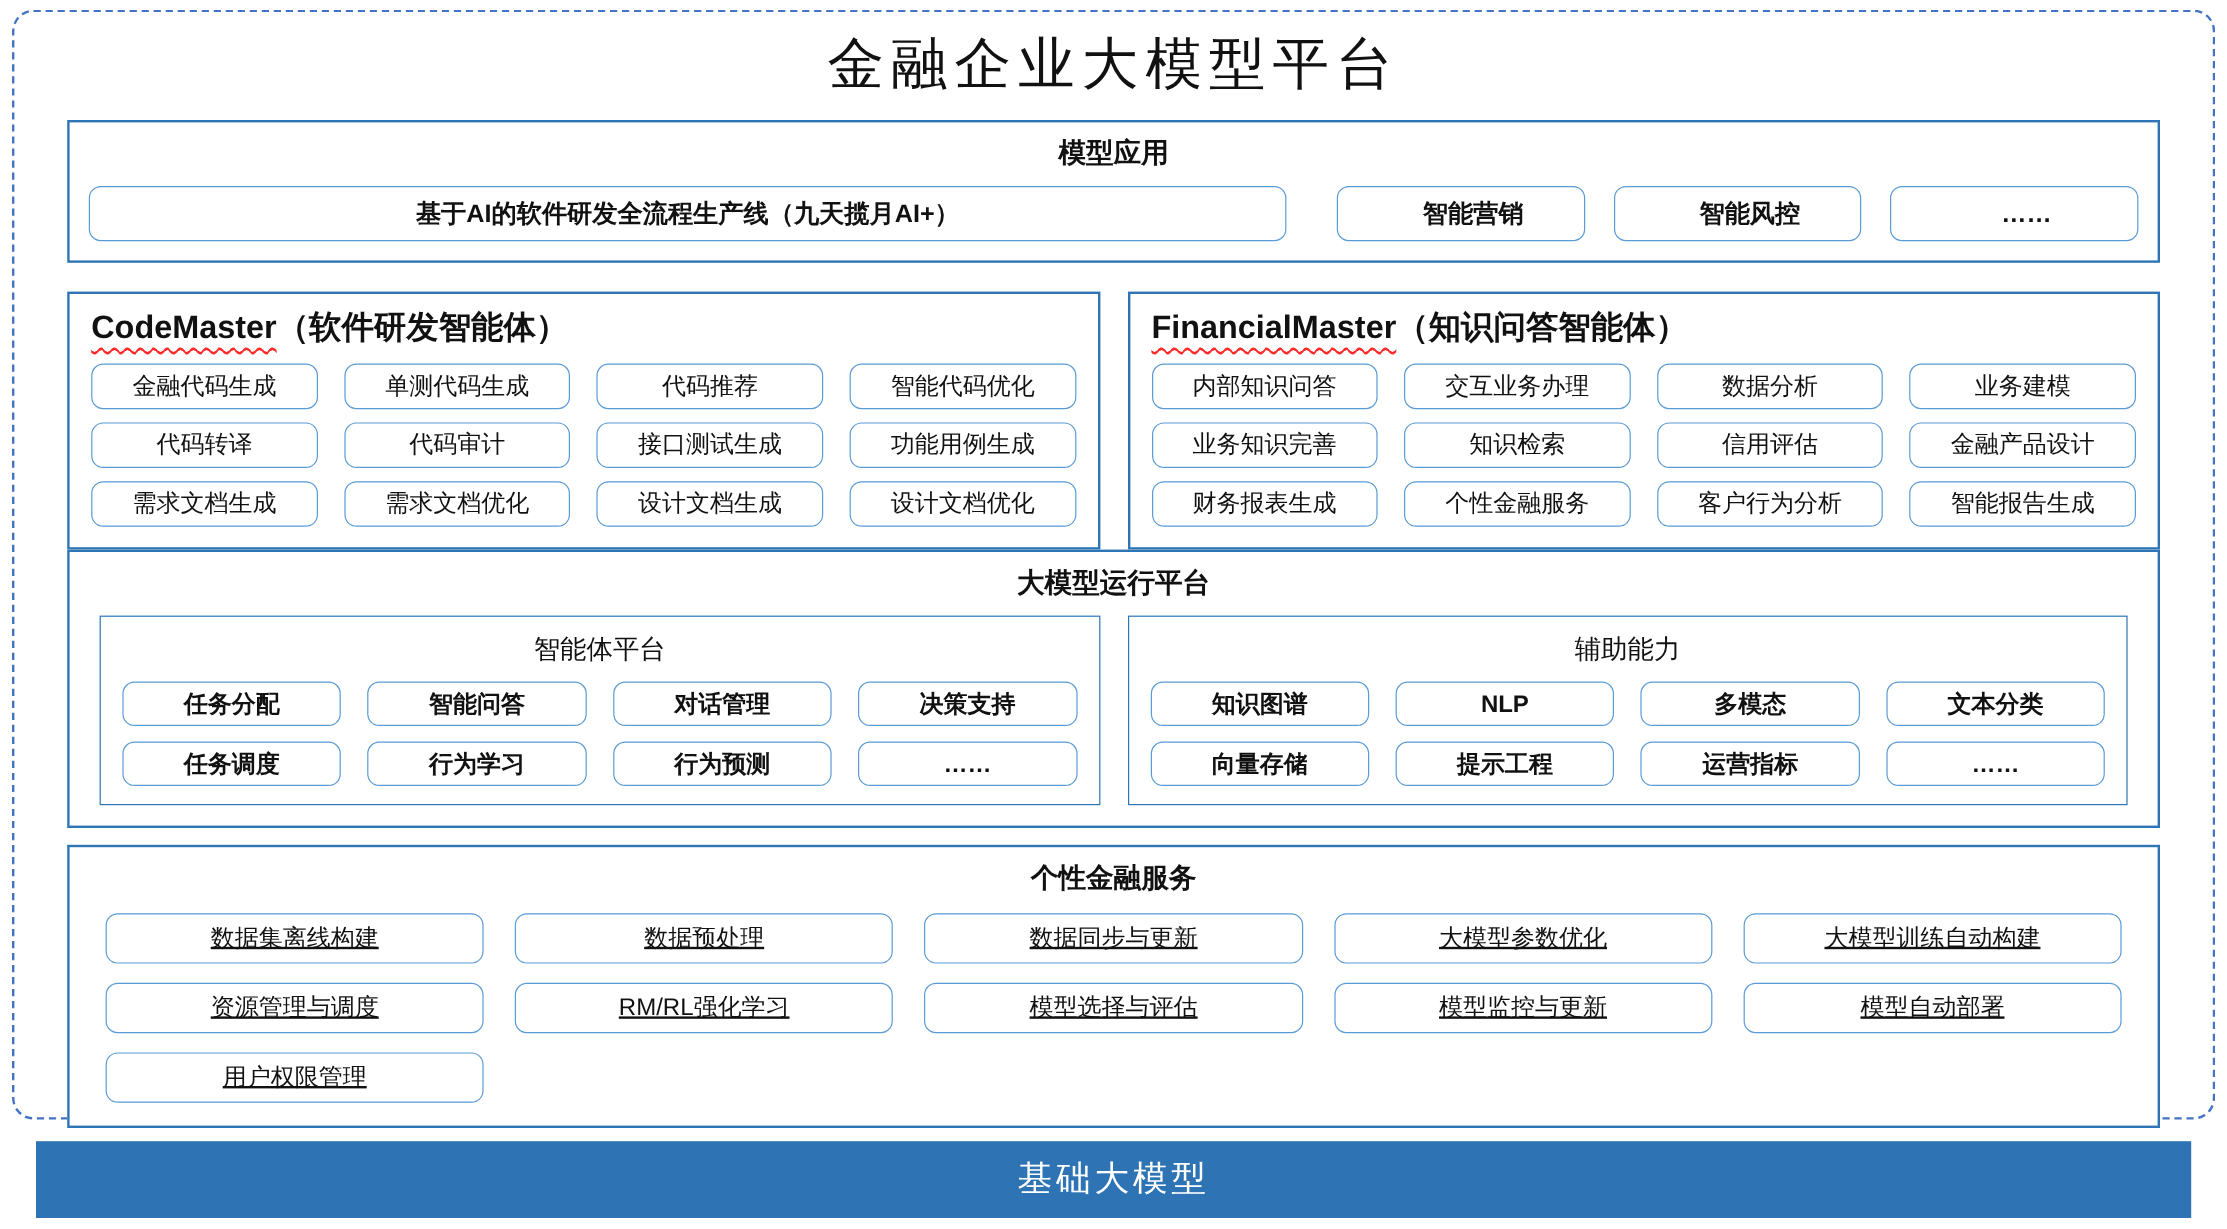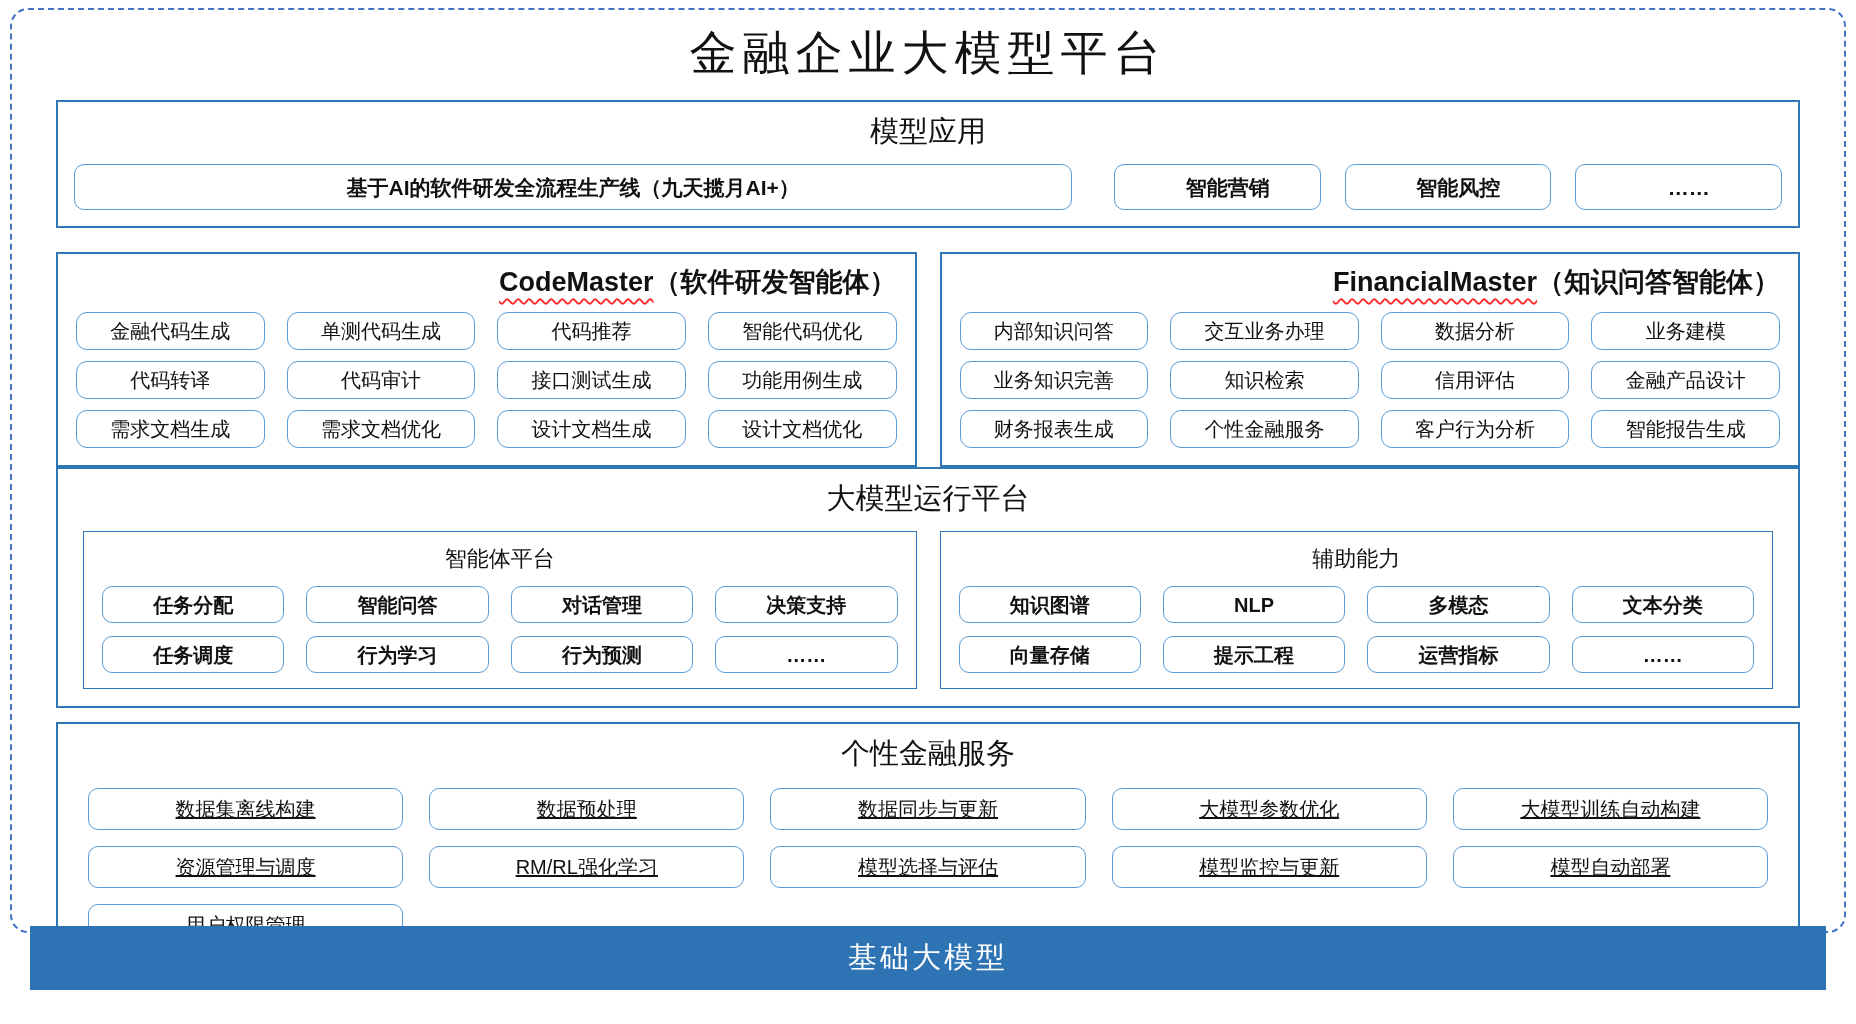--- a/index.html
+++ b/index.html
@@ -11,55 +11,55 @@
   .dashed-frame {
     position:absolute; left:10px; top:8px; width:1836px; height:925px;
     border:2px dashed #4472C4; border-radius:18px; pointer-events:none;
   }
   .content { position:relative; padding:22px 56px 0 56px; }
   .title {
     text-align:center; font-family:"DejaVu Serif","Liberation Serif",serif;
     font-weight:normal; font-size:47px; letter-spacing:6px; margin-bottom:15px;
   }
   .sec { border:2px solid #2E75B6; background:#ffffff; }
-  .sec-head { text-align:center; font-weight:normal; font-size:29px; padding:10px 0 8px 0; }
+  .sec-head { text-align:center; font-weight:bold; font-size:23px; padding:10px 0 8px 0; }
   .pill {
     border:1.5px solid #5B9BD5; border-radius:10px; background:#ffffff;
     display:flex; align-items:center; justify-content:center;
     font-size:20px; line-height:1; white-space:nowrap;
   }
   
   .apps-row { display:flex; gap:24px; padding:4px 16px 16px 16px; }
   .apps-row .pill { height:46px; font-weight:bold; font-size:21px; }
   .pill-big { flex:5.4; margin-right:18px; }
   .pill-sm  { flex:1;padding-left:20px; }
   
   .agents { display:flex; gap:23px; margin-top:24px; }
   .agent { flex:1; border:2px solid #2E75B6; padding:8px 18px 17px 18px; background:#fff; }
-  .agent-title { text-align:right; font-size:27px; font-weight:bold; padding:2px 0 12px 0; }
+  .agent-title { text-align:left; font-size:27px; font-weight:bold; padding:2px 0 12px 0; }
   .squiggle {
     text-decoration:underline; text-decoration-style:wavy;
     text-decoration-color:#FF2A2A; text-decoration-thickness:2px; text-underline-offset:7px;
   }
   .agent-grid { display:grid; grid-template-columns:repeat(4,1fr); gap:11px 22px; }
-  .agent-grid .pill { height:38px;border-radius:11px; }
+  .agent-grid .pill { height:38px; }
   
   .runtime { }
   .platforms { display:flex; gap:23px; margin:4px 25px 17px 25px;border-radius:13px; }
   .platform { flex:1; border:1.5px solid #2E75B6; padding:4px 18px 15px 18px; background:#fff; }
   .platform-head { text-align:center; font-size:22px; font-weight:normal; padding:8px 0 12px 0; }
   .platform-grid { display:grid; grid-template-columns:repeat(4,1fr); gap:13px 22px;font-weight:bold; }
   .platform-grid .pill { height:37px; }
   
   .training { margin-top:14px; }
   .train-grid { display:grid; grid-template-columns:repeat(5,1fr); gap:16px 26px; padding:6px 30px 19px 30px;text-decoration:underline; }
   .train-grid .pill { height:42px; }
   
   .foundation {
-    position:absolute; left:30px; top:926px; width:1796px; height:64px;
+    position:absolute; left:30px; top:951px; width:1796px; height:64px;
     background:#2E74B5; color:#ffffff; display:flex; align-items:center; justify-content:center;
     font-size:29px; letter-spacing:3px;
   }
 </style>
 </head>
 <body>
 
 <div class="page">
   <div class="dashed-frame"></div>
 

